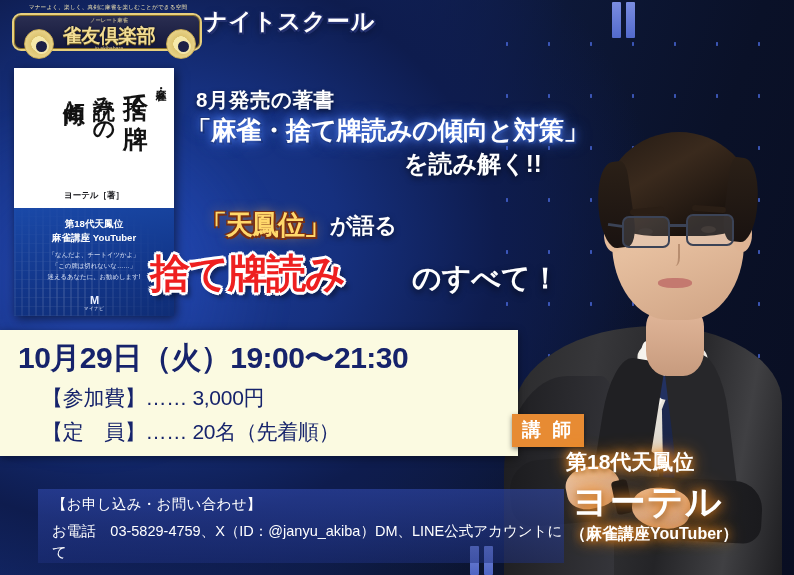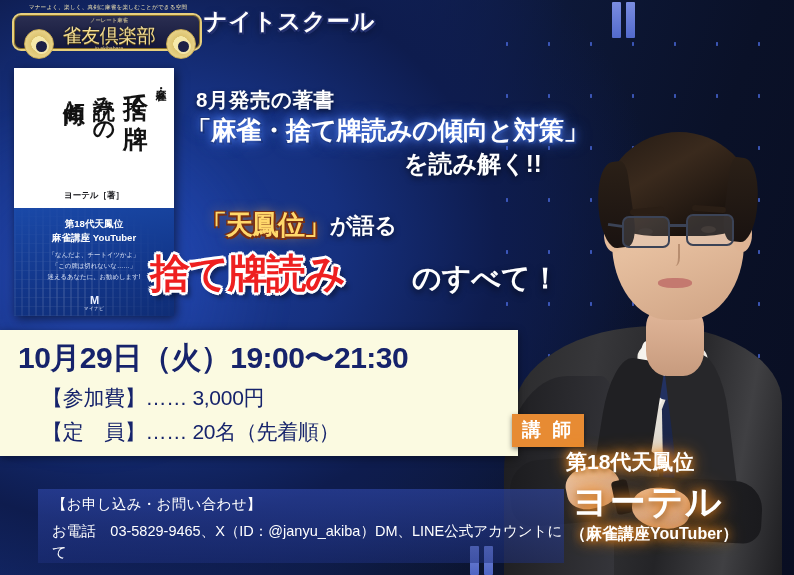--- a/index.html
+++ b/index.html
@@ -70,21 +70,21 @@
     position:absolute;left:14px;top:2px;width:176px;text-align:center;
     font-size:5.6px;color:#f3e6b4;letter-spacing:.2px;white-space:nowrap;
   }
   .logo-plate{
     position:absolute;left:6px;top:11px;width:190px;height:38px;border-radius:9px;
     background:linear-gradient(180deg,#2b2f52,#14173a);
     border:2px solid #e7d07e;box-shadow:0 0 0 1px #8a7028 inset;
   }
   .logo-sub{position:absolute;left:0;top:2px;width:190px;text-align:center;font-size:5.4px;color:#f0dfa2;}
   .logo-main{position:absolute;left:0;top:8px;width:190px;text-align:center;
-    font-size:19px;font-weight:normal;color:#f2dd94;letter-spacing:-.5px;
+    font-size:19px;font-weight:bold;color:#f2dd94;letter-spacing:-.5px;
     text-shadow:0 1px 0 #6b541c,0 0 3px rgba(0,0,0,.7);
     font-family:"DejaVu Serif","Liberation Serif",serif;}
   .logo-en{position:absolute;left:0;top:30px;width:190px;text-align:center;font-size:5.2px;color:#d9c27f;}
   .logo-flower{position:absolute;top:14px;width:30px;height:30px;border-radius:50%;
     background:radial-gradient(circle,#f6e9a8 38%,#ddc470 40%,#f2e0a0 100%);
     border:1.5px solid #c9ab55;}
   .logo-flower.left{left:10px;}
   .logo-flower.right{left:152px;}
   .logo-flower::after{content:"";position:absolute;left:50%;top:50%;width:11px;height:11px;
     margin:-5.5px 0 0 -5.5px;border-radius:50%;background:#1c2046;border:2px solid #f4e7ab;}
@@ -273,16 +273,16 @@
     </div>
   </div>
 
   <div class="koushi-badge">講 師</div>
   <div class="sp-rank">第18代天鳳位</div>
   <div class="sp-name">ヨーテル</div>
   <div class="sp-role">（麻雀講座YouTuber）</div>
 
   <div id="contact">
     <div class="contact-h">【お申し込み・お問い合わせ】</div>
-    <div class="contact-b">お電話　03-5829-9465、X（ID：@janyu_akiba）DM、LINE公式アカウントにて</div>
+    <div class="contact-b">お電話　03-5829-4759、X（ID：@janyu_akiba）DM、LINE公式アカウントにて</div>
   </div>
 
 </div>
 
 </body></html>

